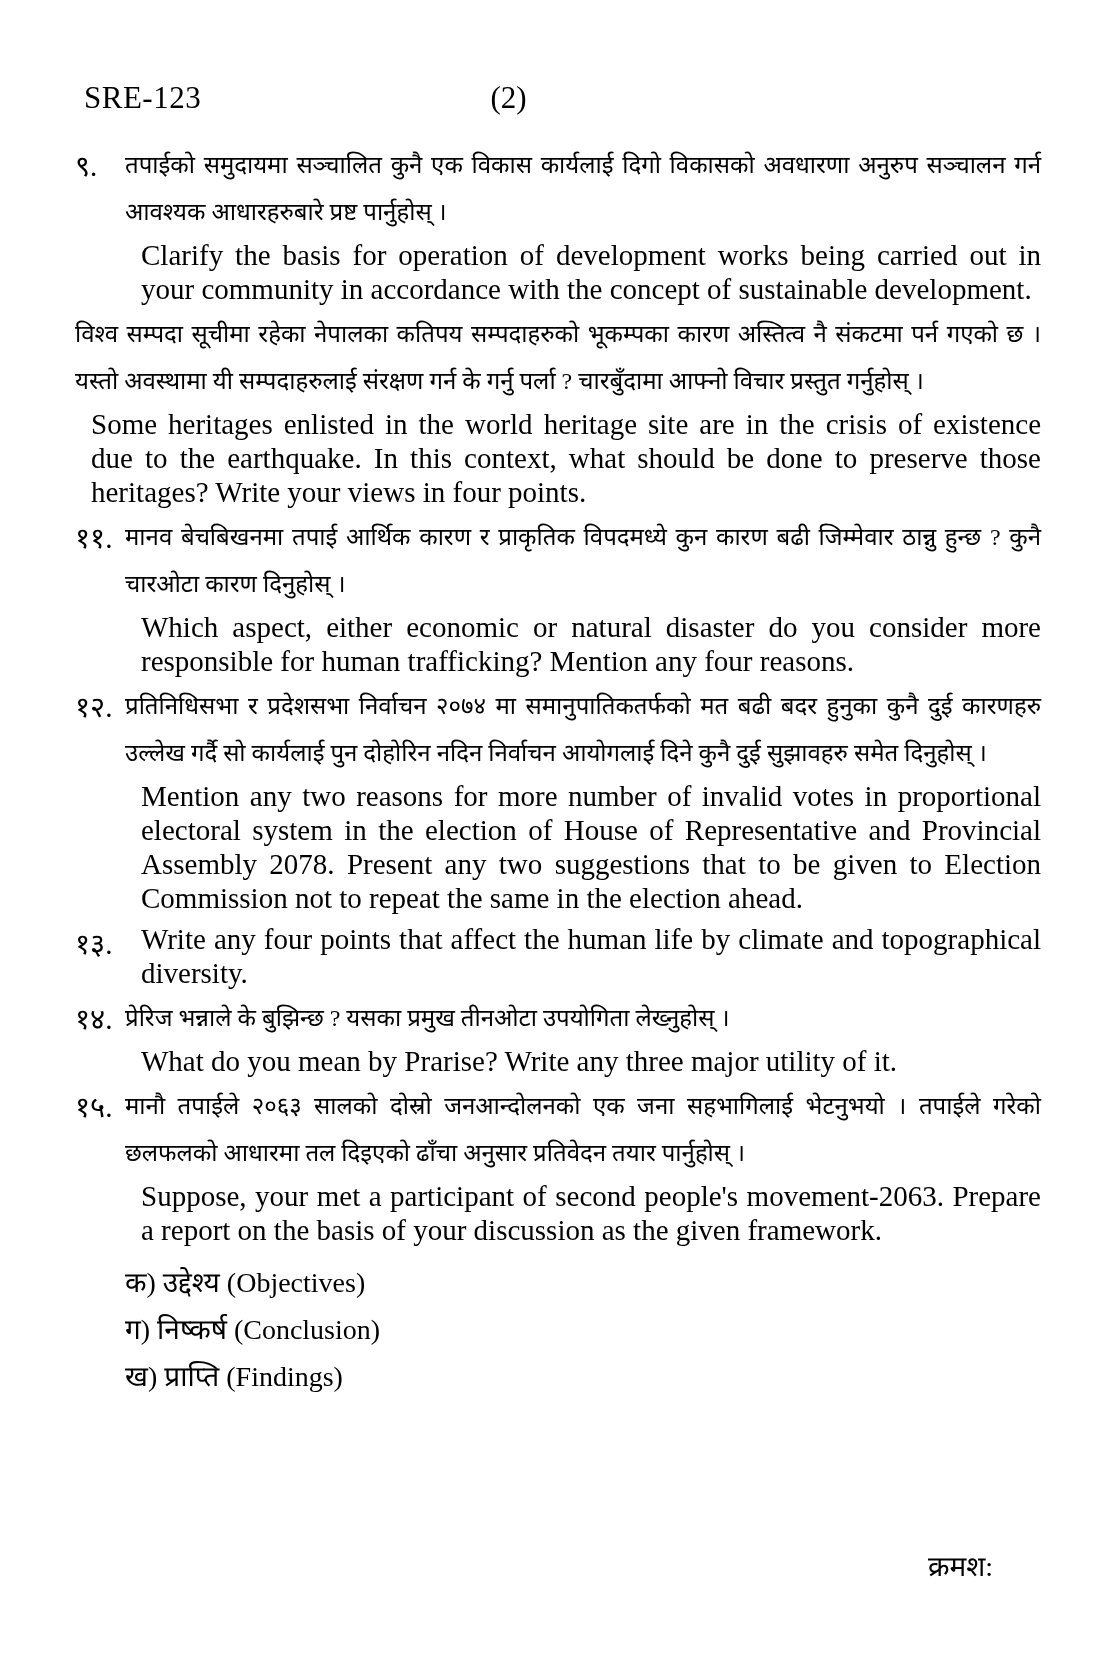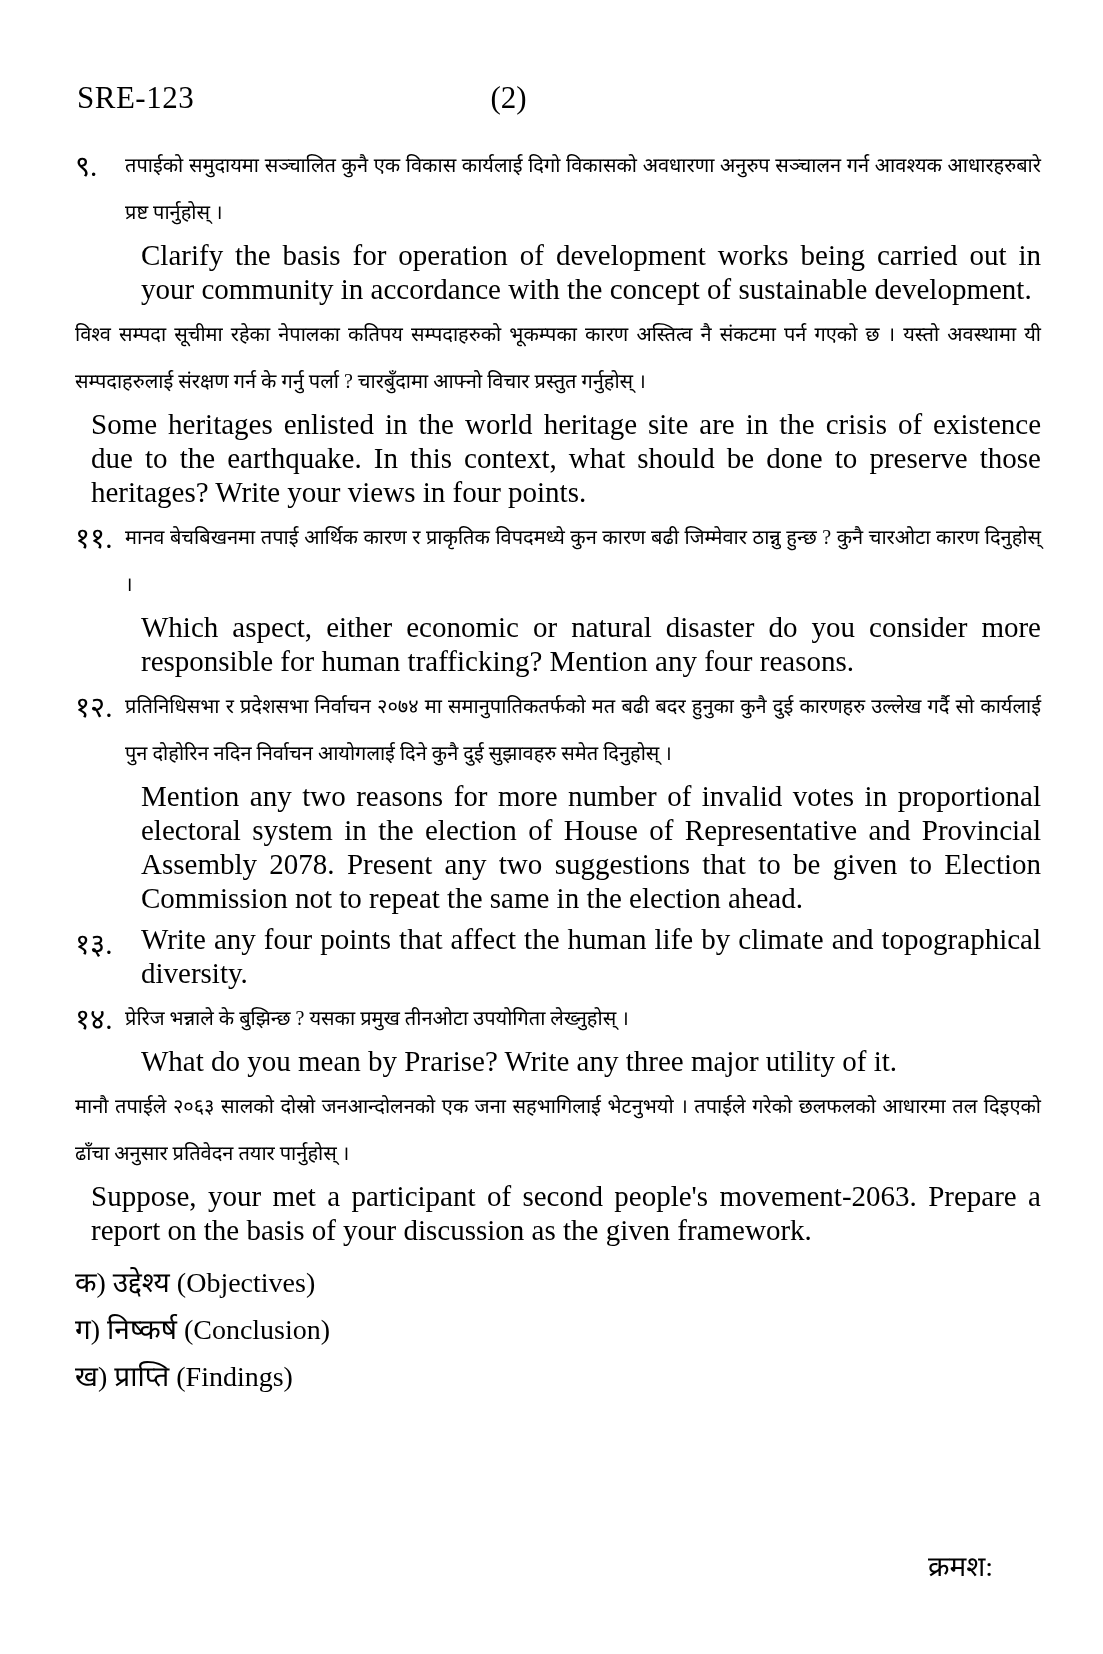--- a/index.html
+++ b/index.html
@@ -23,21 +23,21 @@
     flex-direction: column;
   }
   .page-header {
     position: relative;
     height: 36px;
     margin-bottom: 26px;
     font-size: 31px;
   }
   .paper-code {
     position: absolute;
-    left: 2px;
+    left: 9px;
     top: 0;
     letter-spacing: 0.5px;
   }
   .page-number {
     position: absolute;
     left: 43%;
     top: 0;
   }
   .question {
     display: flex;
@@ -48,21 +48,21 @@
     font-size: 29px;
     line-height: 47px;
     padding-top: 1px;
   }
   .qbody {
     flex: 1 1 auto;
     min-width: 0;
   }
   .nepali {
     margin: 0;
-    font-size: 20px;
+    font-size: 24px;
     line-height: 47px;
     text-align: justify;
   }
   .english {
     margin: 2px 0 0 16px;
     font-size: 29px;
     line-height: 34px;
     text-align: justify;
   }
   .sub-items {
@@ -131,20 +131,21 @@
 
     <div class="question">
       <div class="qnum">१४.</div>
       <div class="qbody">
         <p class="nepali">प्रेरिज भन्नाले के बुझिन्छ ? यसका प्रमुख तीनओटा उपयोगिता लेख्नुहोस् ।</p>
         <p class="english">What do you mean by Prarise? Write any three major utility of it.</p>
       </div>
     </div>
 
     <div class="question">
+      <div class="qnum">१५.</div>
       <div class="qbody">
         <p class="nepali">मानौ तपाईले २०६३ सालको दोस्रो जनआन्दोलनको एक जना सहभागिलाई भेटनुभयो । तपाईले गरेको छलफलको आधारमा तल दिइएको ढाँचा अनुसार प्रतिवेदन तयार पार्नुहोस् ।</p>
         <p class="english">Suppose, your met a participant of second people's movement-2063. Prepare a report on the basis of your discussion as the given framework.</p>
         <div class="sub-items">
           <div class="sub-item">क) उद्देश्य (Objectives)</div>
           <div class="sub-item">ग) निष्कर्ष (Conclusion)</div>
           <div class="sub-item">ख) प्राप्ति (Findings)</div>
         </div>
       </div>
     </div>

